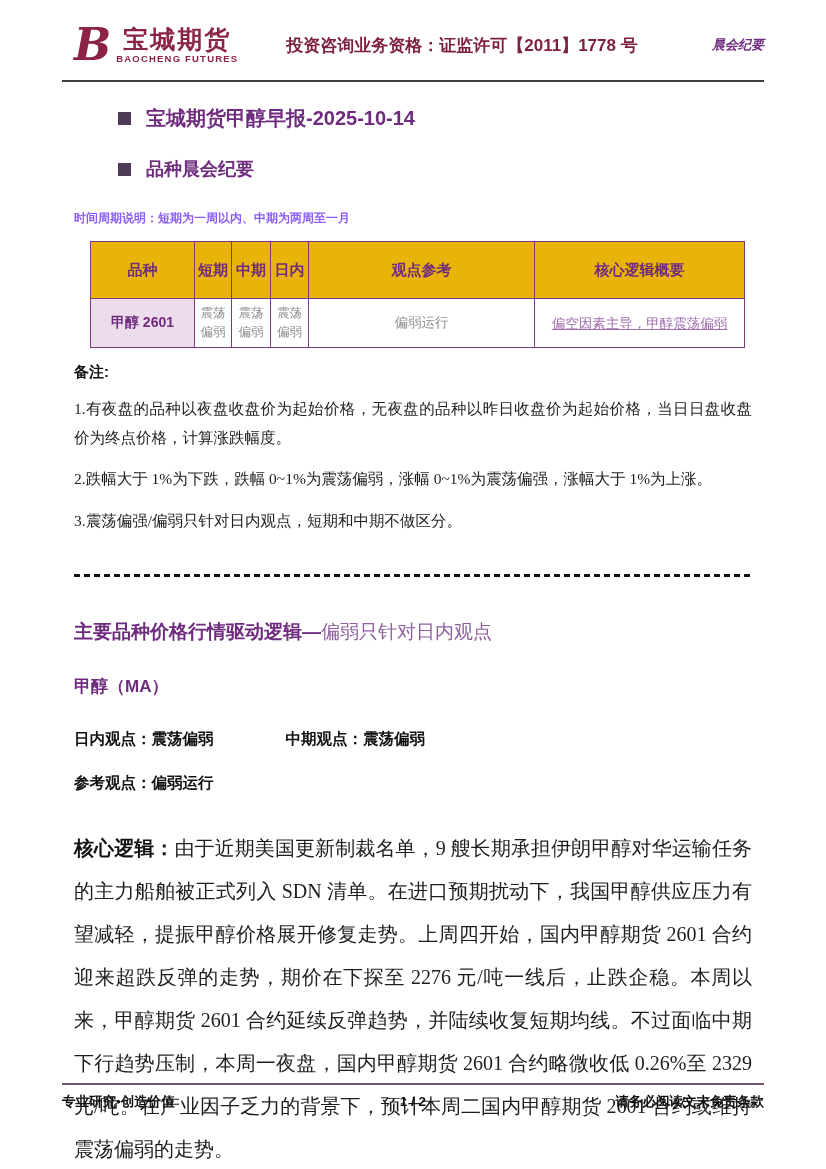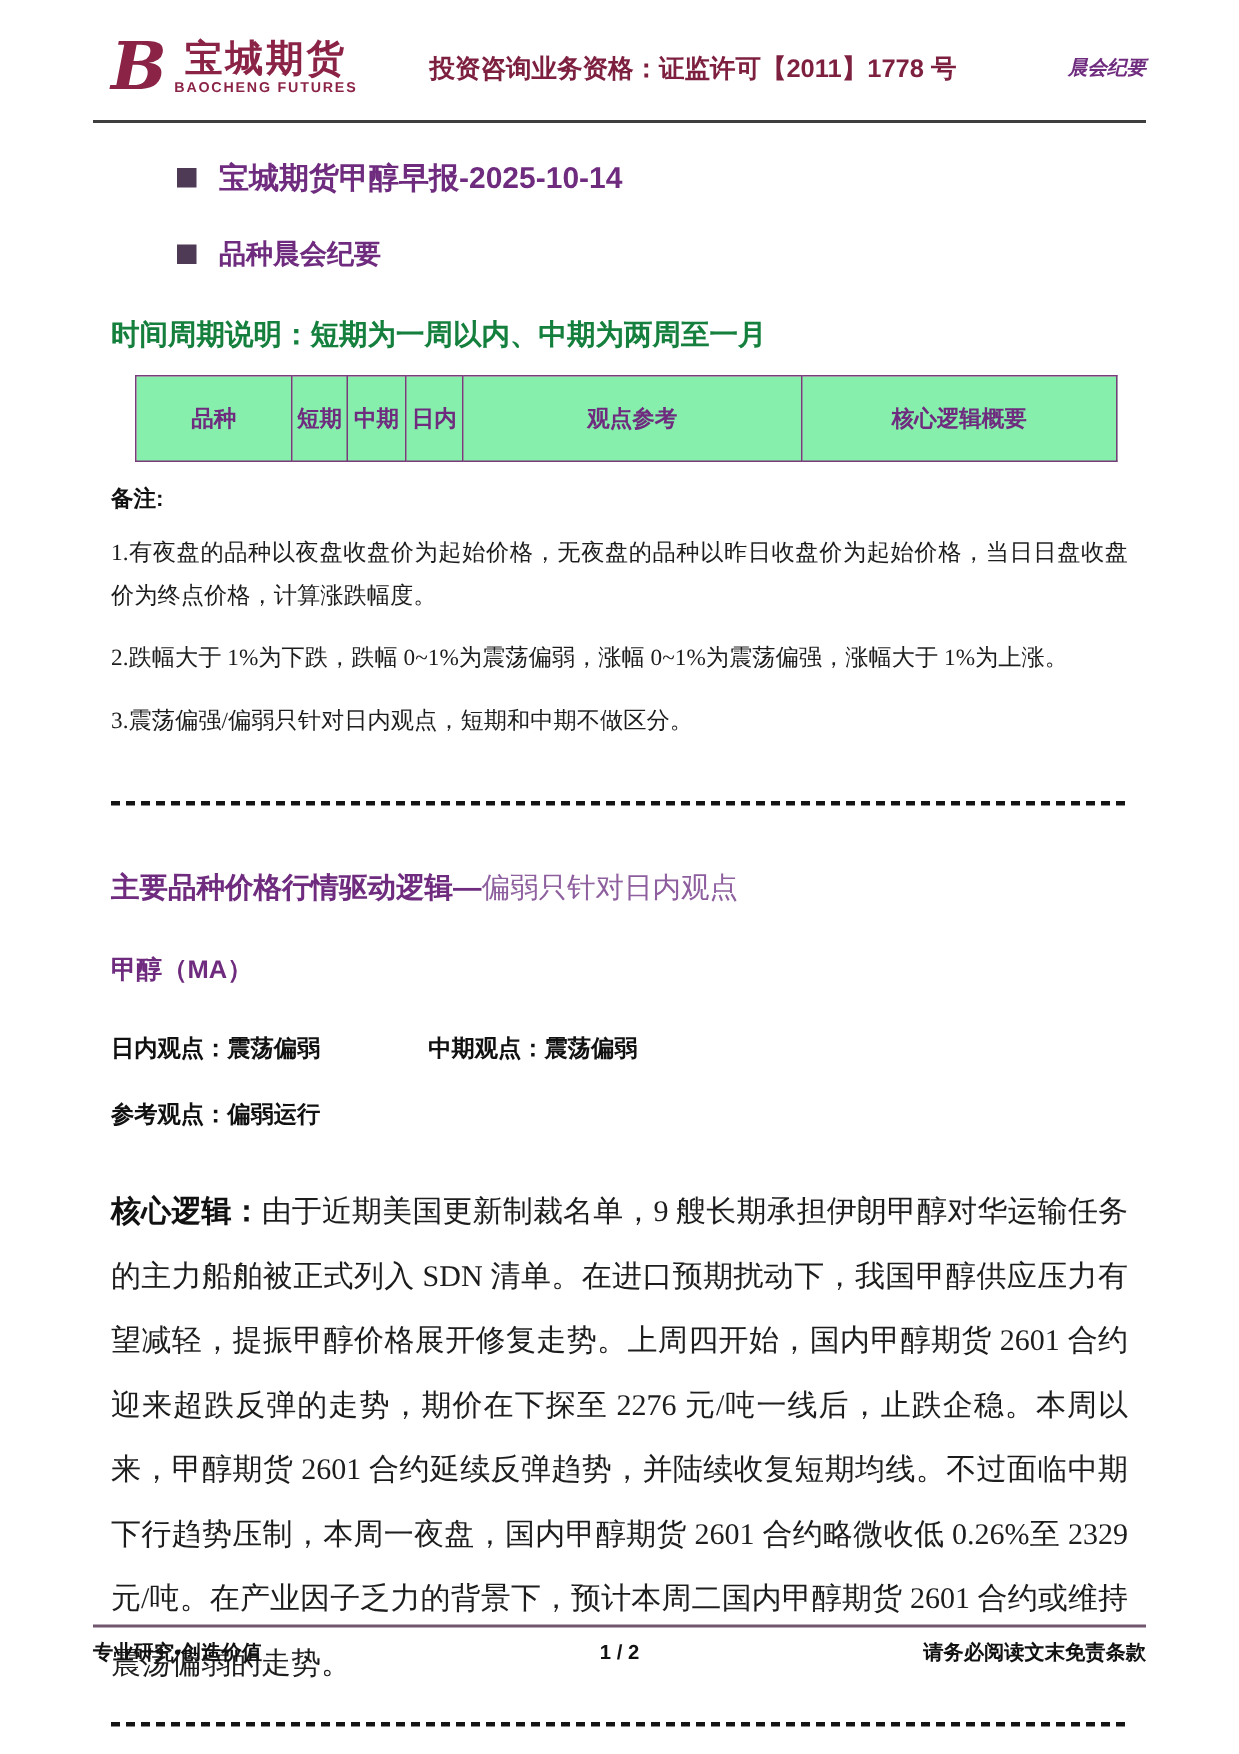--- a/index.html
+++ b/index.html
@@ -43,30 +43,30 @@
   .header-rule { border-top:2px solid #3e3e3e; margin:0 62px; }
 
   
   .title-row { display:flex; align-items:center; gap:15px;
     font-family:"Liberation Sans",sans-serif; font-weight:bold; color:#6f2c7f;padding-left:44px; }
   .title-row.l1 { margin:23px 74px 0; font-size:20px; }
   .title-row.l2 { margin:25px 74px 0; font-size:18px; }
   .bullet { width:13px; height:13px; background:#4f3a55; flex:none; }
 
   .period-note { margin:29px 74px 0; font-family:"Liberation Sans",sans-serif;
-    font-weight:bold; font-size:19px; color:#15803d; }
+    font-weight:bold; font-size:12px; color:#8b5cf6; }
 
   
   table.briefing {
     border-collapse:collapse; table-layout:fixed;
     margin:14px 0 0 90px; width:654px;
   }
   table.briefing th, table.briefing td { border:1.6px solid #7a3b7a; padding:2px; }
   table.briefing th {
-    background:#86efac; color:#6f2c7f;
+    background:#eab308; color:#6f2c7f;
     font-family:"Liberation Sans",sans-serif;
     font-weight:bold; font-size:15px; height:57px; text-align:center;
   }
   td.variety-cell {
     background:#ecdcec; color:#6f2c7f;
     font-family:"Liberation Sans",sans-serif;
     font-weight:bold; font-size:14px; text-align:center; height:49px;
   }
   td.trend-cell { color:#8c8c8c; font-size:12.5px; line-height:1.55; text-align:center; }
   td.view-cell  { color:#8c8c8c; font-size:13.5px; text-align:center; }
@@ -160,20 +160,30 @@
     </colgroup>
     <tbody>
         <tr>
       <th>品种</th>
       <th>短期</th>
       <th>中期</th>
       <th>日内</th>
       <th>观点参考</th>
       <th>核心逻辑概要</th>
     </tr>
+    <tr>
+      <td class="variety-cell">甲醇 2601</td>
+      <td class="trend-cell">震荡偏弱</td>
+      <td class="trend-cell">震荡偏弱</td>
+      <td class="trend-cell">震荡偏弱</td>
+      <td class="view-cell">偏弱运行</td>
+      <td class="link-cell">
+        <a href="#">偏空因素主导，甲醇震荡偏弱</a>
+      </td>
+    </tr>
   </tbody>
     </table>
 
   <p class="notes-label">备注:</p>
   <p class="note">1.有夜盘的品种以夜盘收盘价为起始价格，无夜盘的品种以昨日收盘价为起始价格，当日日盘收盘价为终点价格，计算涨跌幅度。</p>
   <p class="note">2.跌幅大于 1%为下跌，跌幅 0~1%为震荡偏弱，涨幅 0~1%为震荡偏强，涨幅大于 1%为上涨。</p>
   <p class="note">3.震荡偏强/偏弱只针对日内观点，短期和中期不做区分。</p>
 
   <div class="dashed"></div>
 

